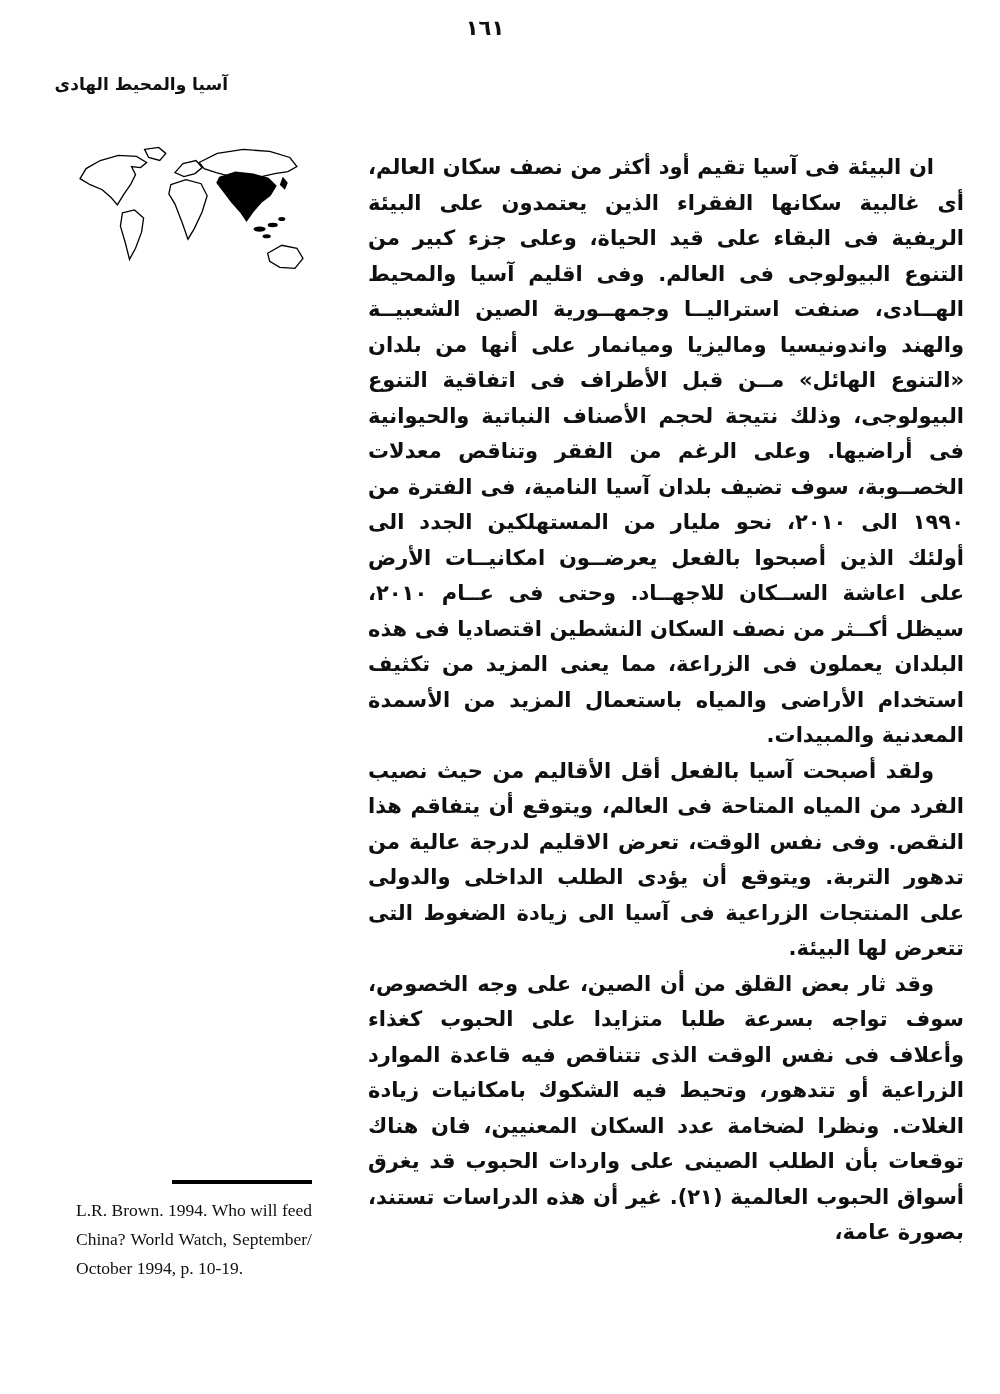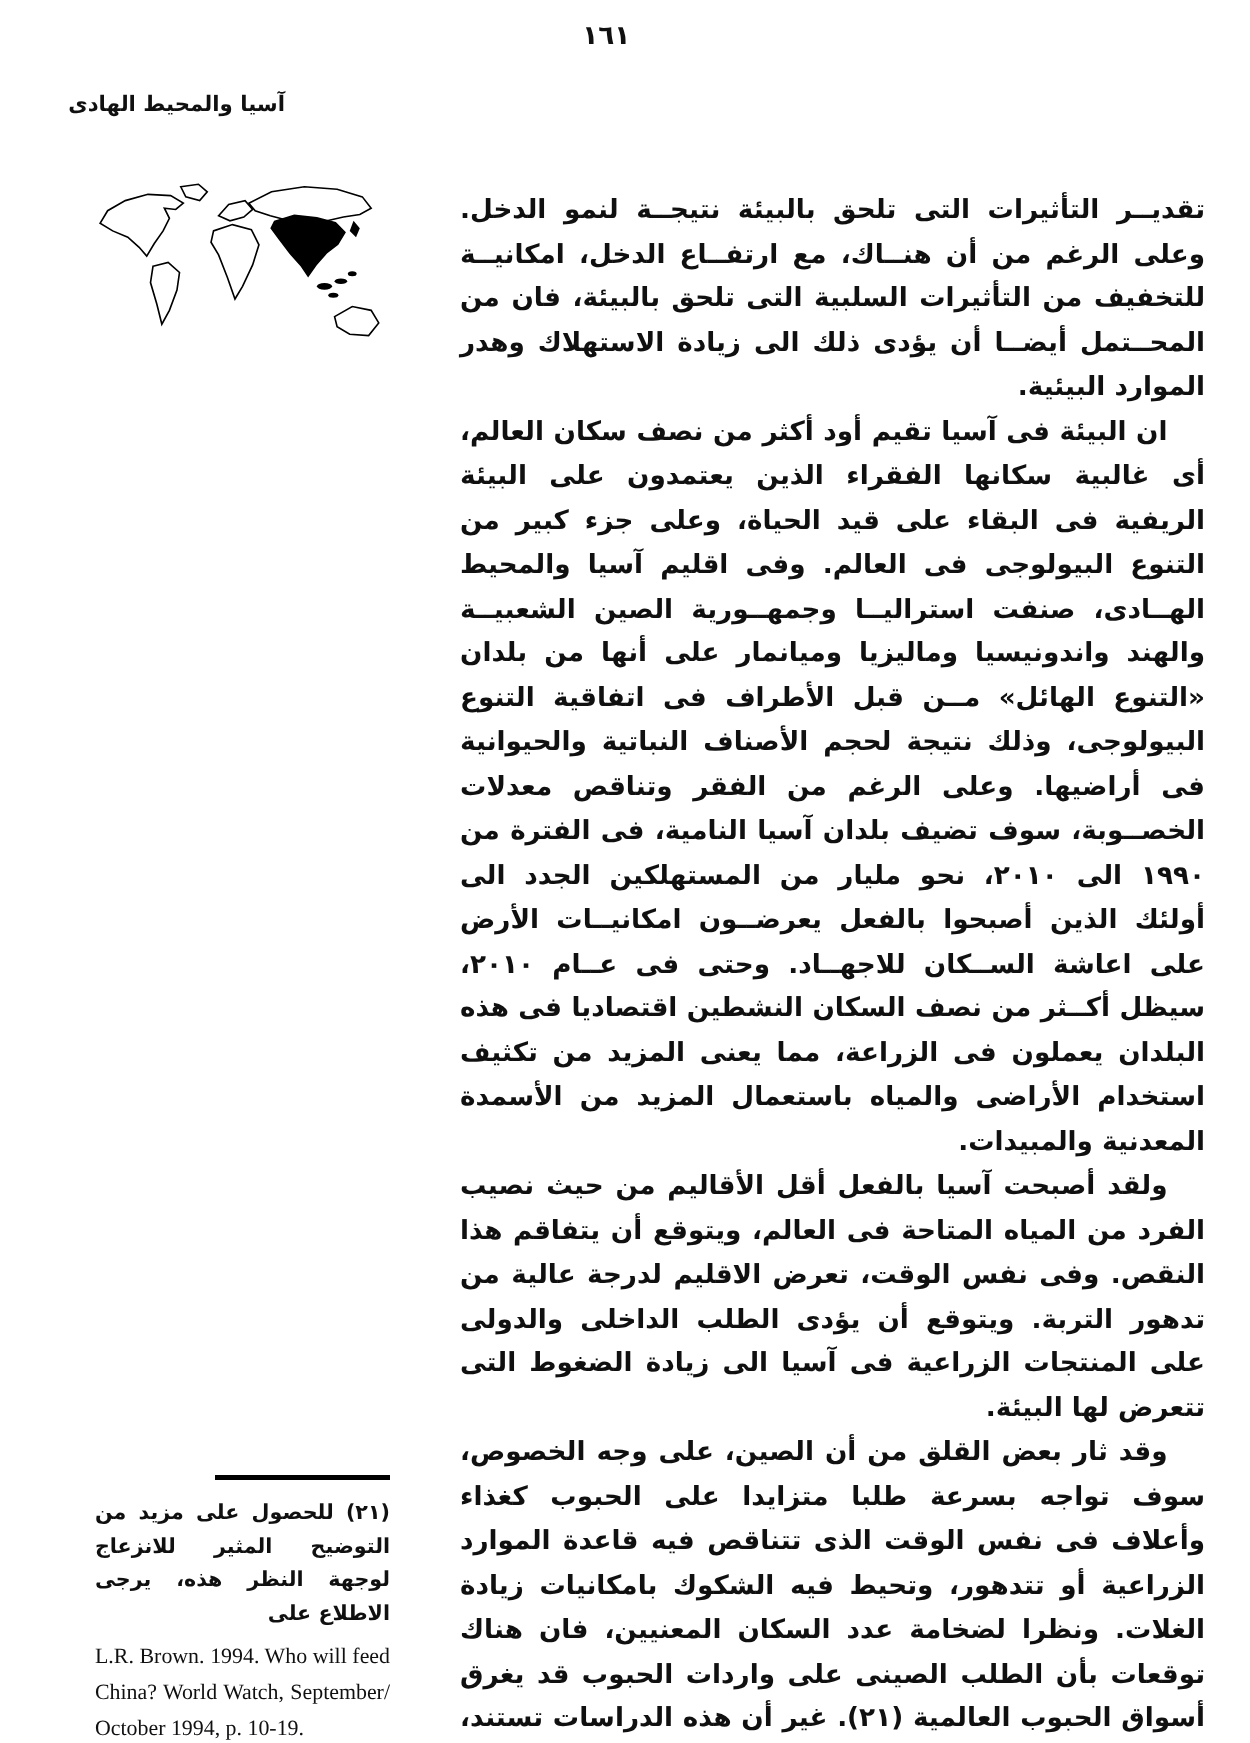--- a/index.html
+++ b/index.html
@@ -117,25 +117,23 @@
       <ellipse cx="184" cy="86" rx="6" ry="2.6" fill="#000000"></ellipse>
       <ellipse cx="197" cy="82" rx="5" ry="2.2" fill="#000000"></ellipse>
       <ellipse cx="206" cy="76" rx="3.5" ry="2" fill="#000000"></ellipse>
       <ellipse cx="191" cy="93" rx="4" ry="2" fill="#000000"></ellipse>
 
       <path d="M192,110 L206,102 L221,105 L227,115 L219,125 L204,124 L194,118 Z" fill="#ffffff" stroke="#000000" stroke-width="1.3"></path>
     </svg>
   </div>
 
   <main class="body-col">
-    <p>تقديــر التأثيرات التى تلحق بالبيئة نتيجــة لنمو الدخل. وعلى الرغم من أن هنــاك، مع ارتفــاع الدخل، امكانيــة للتخفيف من التأثيرات السلبية التى تلحق بالبيئة، فان من المحــتمل أيضــا أن يؤدى ذلك الى زيادة الاستهلاك وهدر الموارد البيئية.</p>
     <p class="indent">ان البيئة فى آسيا تقيم أود أكثر من نصف سكان العالم، أى غالبية سكانها الفقراء الذين يعتمدون على البيئة الريفية فى البقاء على قيد الحياة، وعلى جزء كبير من التنوع البيولوجى فى العالم. وفى اقليم آسيا والمحيط الهــادى، صنفت استراليــا وجمهــورية الصين الشعبيــة والهند واندونيسيا وماليزيا وميانمار على أنها من بلدان «التنوع الهائل» مــن قبل الأطراف فى اتفاقية التنوع البيولوجى، وذلك نتيجة لحجم الأصناف النباتية والحيوانية فى أراضيها. وعلى الرغم من الفقر وتناقص معدلات الخصــوبة، سوف تضيف بلدان آسيا النامية، فى الفترة من ١٩٩٠ الى ٢٠١٠، نحو مليار من المستهلكين الجدد الى أولئك الذين أصبحوا بالفعل يعرضــون امكانيــات الأرض على اعاشة الســكان للاجهــاد. وحتى فى عــام ٢٠١٠، سيظل أكــثر من نصف السكان النشطين اقتصاديا فى هذه البلدان يعملون فى الزراعة، مما يعنى المزيد من تكثيف استخدام الأراضى والمياه باستعمال المزيد من الأسمدة المعدنية والمبيدات.</p>
     <p class="indent">ولقد أصبحت آسيا بالفعل أقل الأقاليم من حيث نصيب الفرد من المياه المتاحة فى العالم، ويتوقع أن يتفاقم هذا النقص. وفى نفس الوقت، تعرض الاقليم لدرجة عالية من تدهور التربة. ويتوقع أن يؤدى الطلب الداخلى والدولى على المنتجات الزراعية فى آسيا الى زيادة الضغوط التى تتعرض لها البيئة.</p>
     <p class="indent">وقد ثار بعض القلق من أن الصين، على وجه الخصوص، سوف تواجه بسرعة طلبا متزايدا على الحبوب كغذاء وأعلاف فى نفس الوقت الذى تتناقص فيه قاعدة الموارد الزراعية أو تتدهور، وتحيط فيه الشكوك بامكانيات زيادة الغلات. ونظرا لضخامة عدد السكان المعنيين، فان هناك توقعات بأن الطلب الصينى على واردات الحبوب قد يغرق أسواق الحبوب العالمية (٢١). غير أن هذه الدراسات تستند، بصورة عامة،</p>
   </main>
 
   <div class="footnote">
     <div class="footnote-rule"></div>
-    <div class="footnote-ar">(٢١) للحصول على مزيد من التوضيح المثير للانزعاج لوجهة النظر هذه، يرجى الاطلاع على</div>
     <div class="footnote-en">L.R. Brown. 1994. Who will feed China? World Watch, September/ October 1994, p. 10-19.</div>
   </div>
 
 </div>
 
 </body></html>

